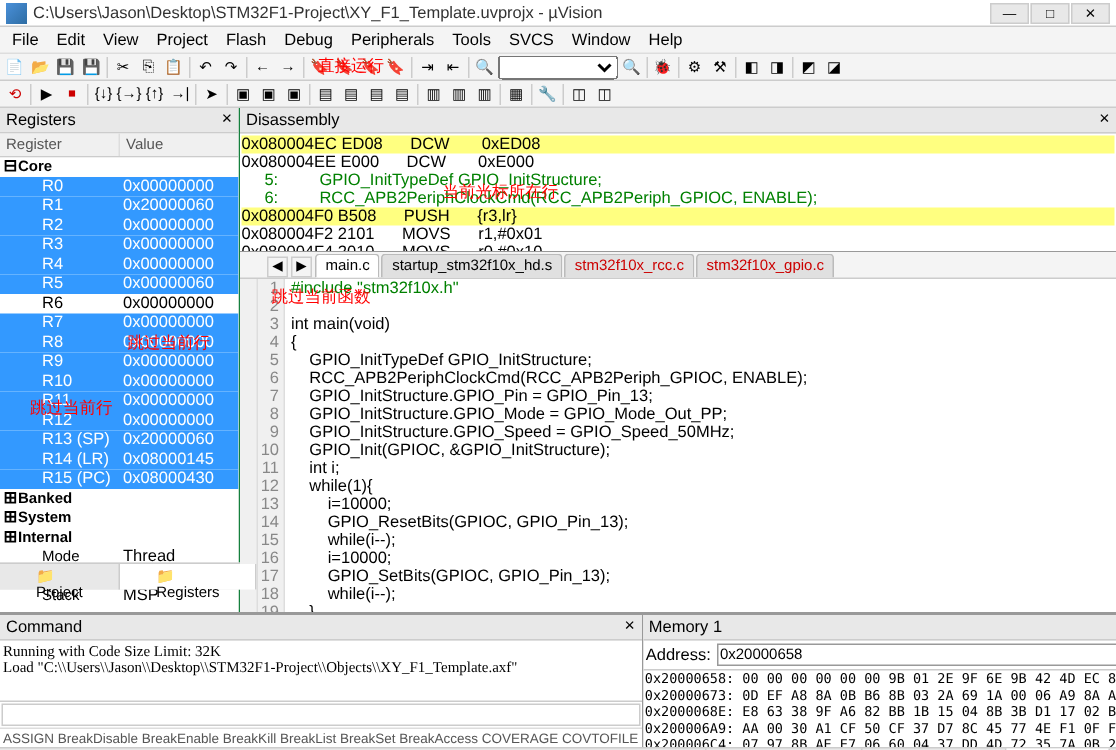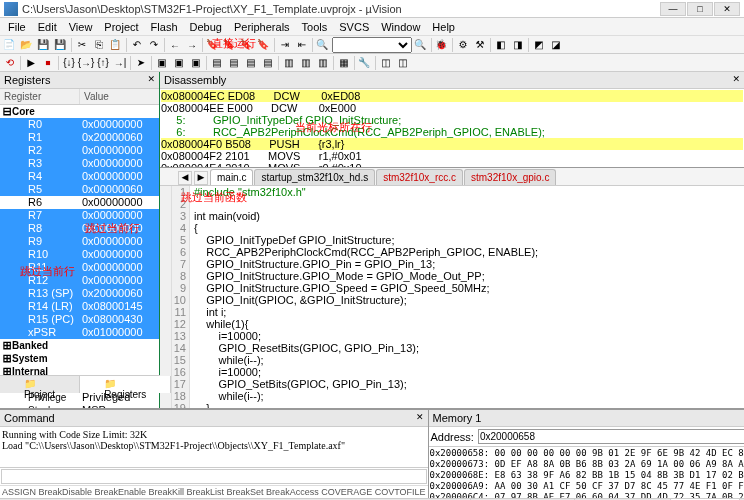--- a/index.html
+++ b/index.html
@@ -241,24 +241,20 @@
           <div class="c2">0x20000060</div>
         </div>
         <div class="regrow sel">
           <div class="c1">R14 (LR)</div>
           <div class="c2">0x08000145</div>
         </div>
         <div class="regrow sel">
           <div class="c1">R15 (PC)</div>
           <div class="c2">0x08000430</div>
         </div>
-        <div class="regrow sel">
-          <div class="c1">xPSR</div>
-          <div class="c2">0x01000000</div>
-        </div>
         <div class="regrow grp"><span class="exp">⊞</span>Banked</div>
         <div class="regrow grp"><span class="exp">⊞</span>System</div>
         <div class="regrow grp"><span class="exp">⊞</span>Internal</div>
         <div class="regrow">
           <div class="c1 tree-item">Mode</div>
           <div class="c2">Thread</div>
         </div>
         <div class="regrow">
           <div class="c1 tree-item">Privilege</div>
           <div class="c2">Privileged</div>

